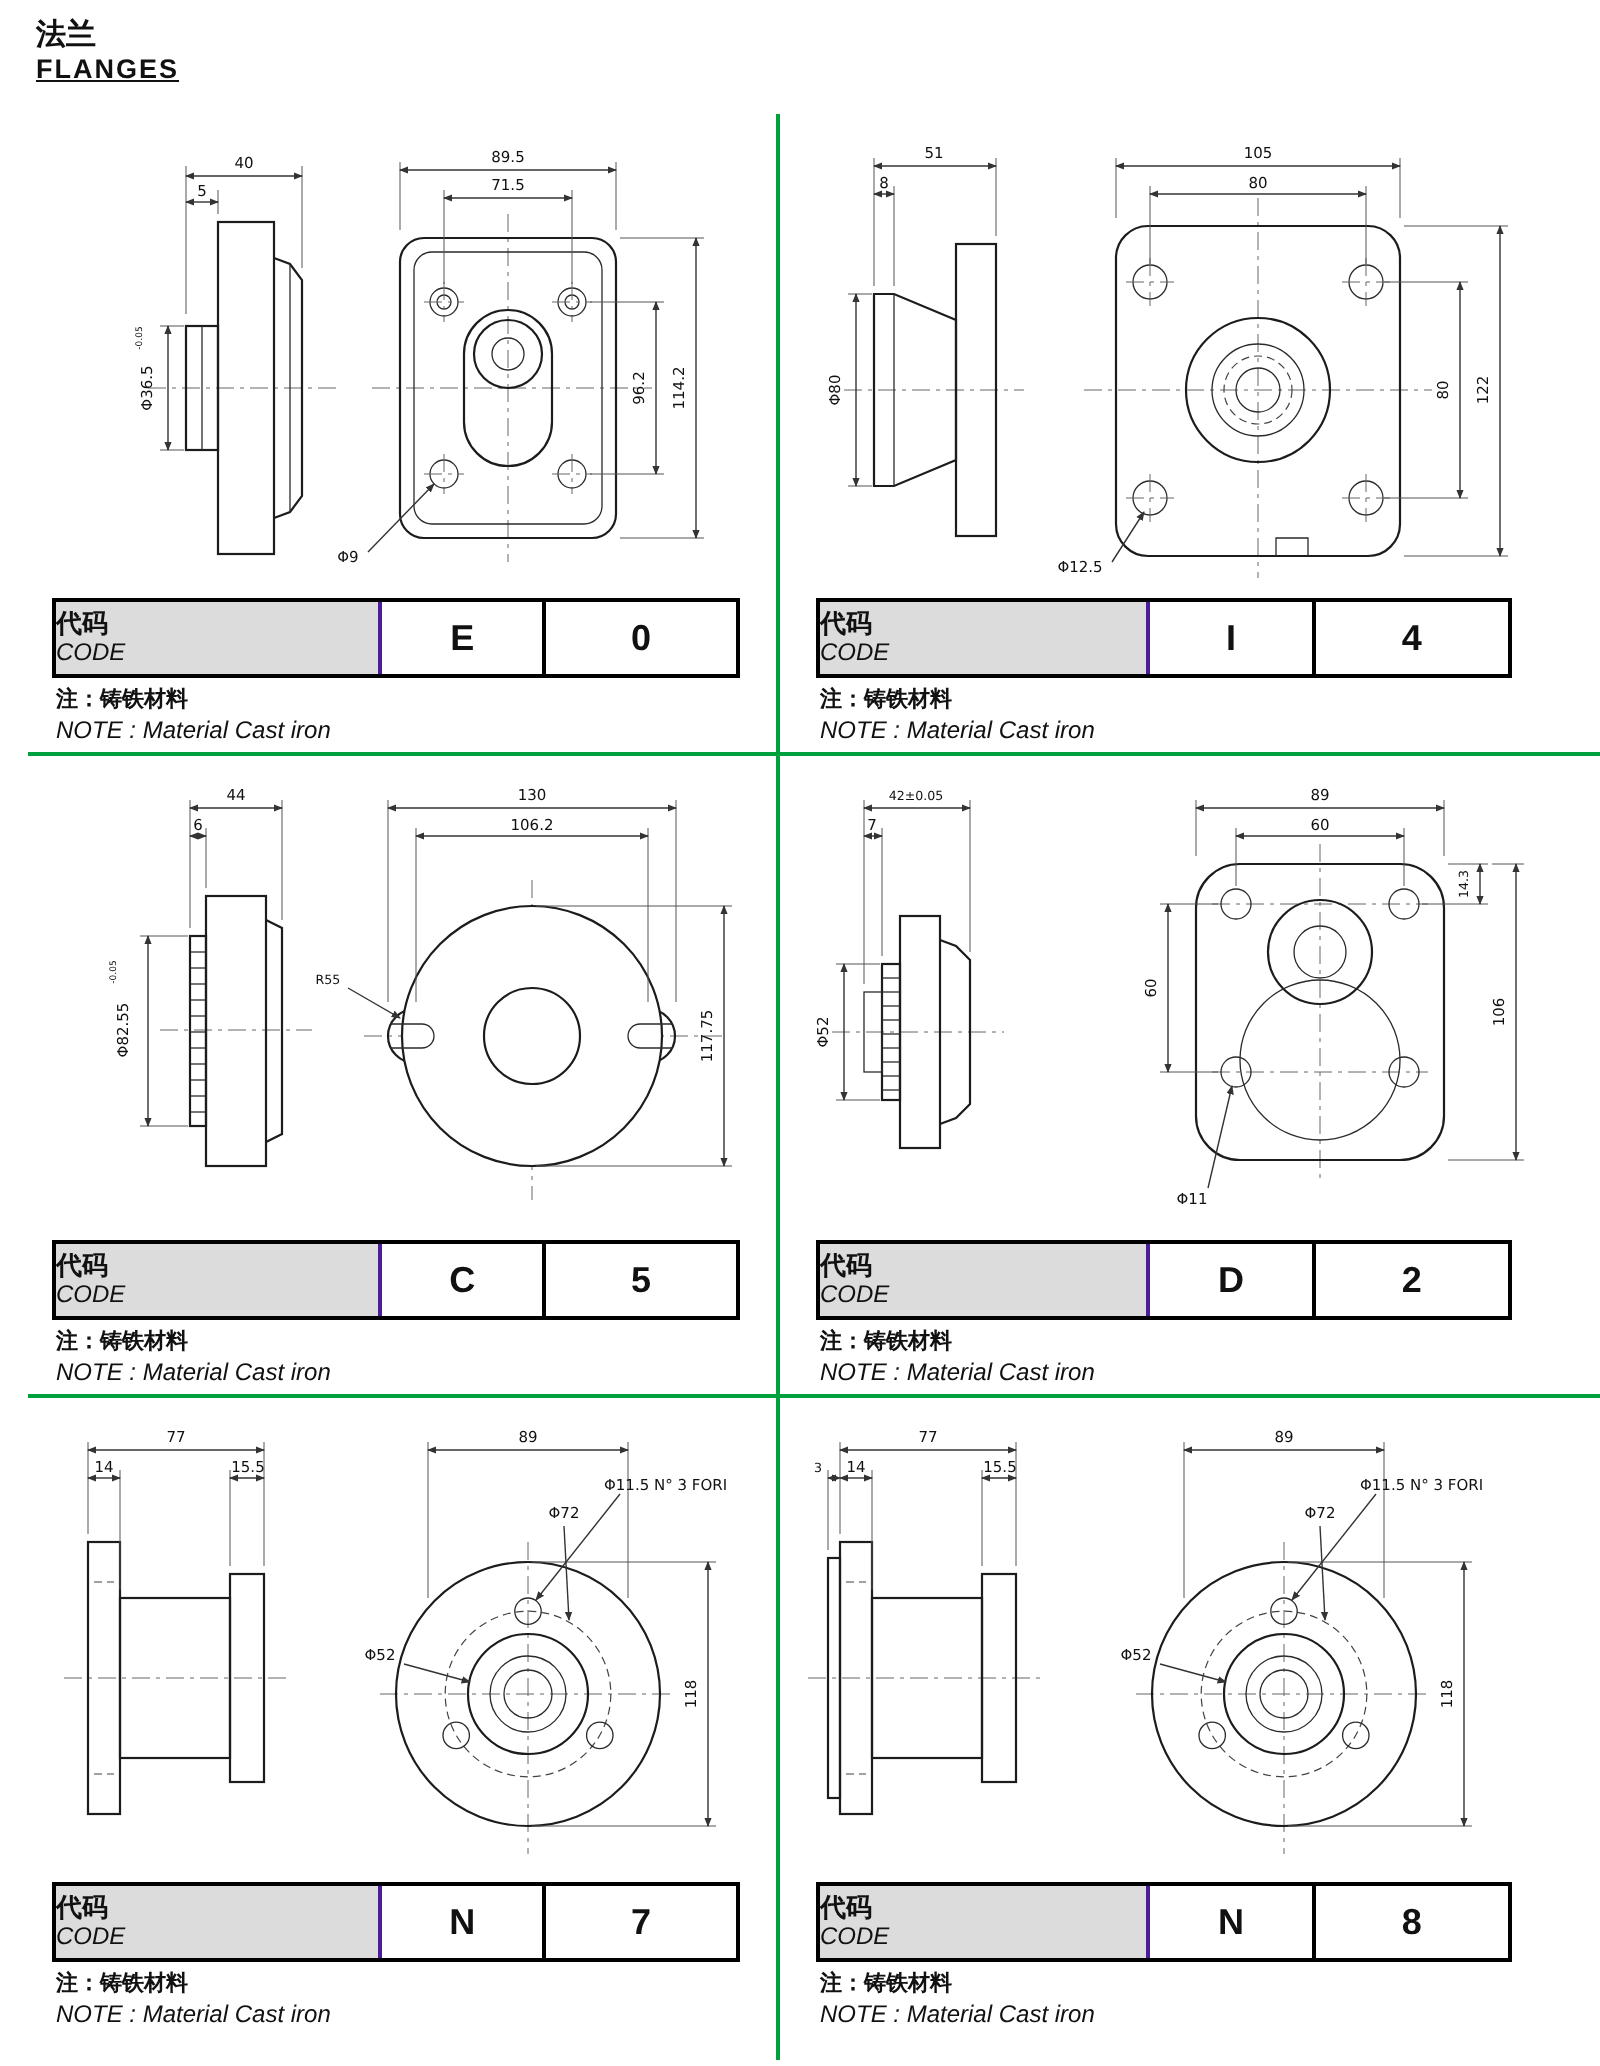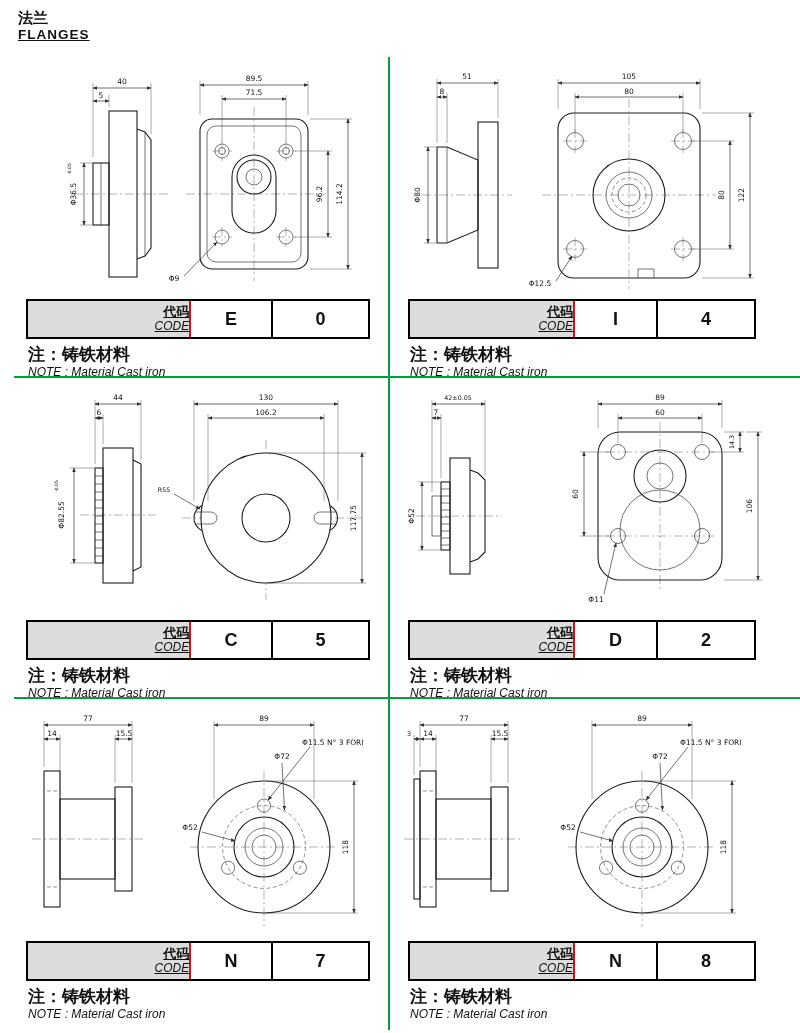--- a/index.html
+++ b/index.html
@@ -22,30 +22,30 @@
   .hd  { fill:none; stroke:#444; stroke-width:0.6; stroke-dasharray:4 2.5; }
   .xl  { stroke:#555; stroke-width:0.5; }
   .dl  { stroke:#333; stroke-width:0.7; marker-start:url(#arw); marker-end:url(#arw); }
   .ld  { fill:none; stroke:#333; stroke-width:0.7; marker-end:url(#arw); }
   .dt  { font-family:"DejaVu Sans",sans-serif; font-size:7.5px; fill:#111; text-anchor:middle; }
   .dts { font-size:6.3px; }
   .dtl { text-anchor:start; }
   .tt  { font-family:"DejaVu Sans",sans-serif; font-size:4.5px; fill:#111; text-anchor:middle; }
   .code-table { display:flex; height:40px; border:2px solid #000; margin:2px 18px 0 12px; background:#fff; }
   .cell.col1 .code-table { margin:2px 44px 0 18px; }
-  .ct-label { width:48%; background:#dcdcdc; border-right:2px solid #b91c1c;
-              display:flex; flex-direction:column; align-items:flex-end; justify-content:center;text-decoration:underline; }
+  .ct-label { width:48%; background:#dcdcdc; border-right:2px solid #4c1d95;
+              display:flex; flex-direction:column; align-items:flex-start; justify-content:center; }
   .ct-zh { font-size:13px; font-weight:bold; line-height:1.15; }
   .ct-en { font-size:12px; font-style:italic; line-height:1.15; }
   .ct-val { flex:1.05; display:flex; align-items:center; justify-content:center;
             font-size:18px; font-weight:bold; border-right:2px solid #000; }
   .ct-val.last { flex:1.25; border-right:none; }
   .notes { margin:5px 0 0 14px; }
   .cell.col1 .notes { margin-left:20px; }
-  .note-zh { font-size:17px; font-weight:bold; line-height:1.25; }
+  .note-zh { font-size:11px; font-weight:bold; line-height:1.25; }
   .note-en { font-size:12px; font-style:italic; line-height:1.25; }
 </style>
 </head>
 <body>
 
 <svg width="0" height="0" style="position:absolute">
   <defs>
     <marker id="arw" viewBox="0 0 10 10" refX="8.5" refY="5" markerWidth="7" markerHeight="7" orient="auto-start-reverse">
       <path d="M0,1.2 L9.5,5 L0,8.8 z" fill="#333"></path>
     </marker>

